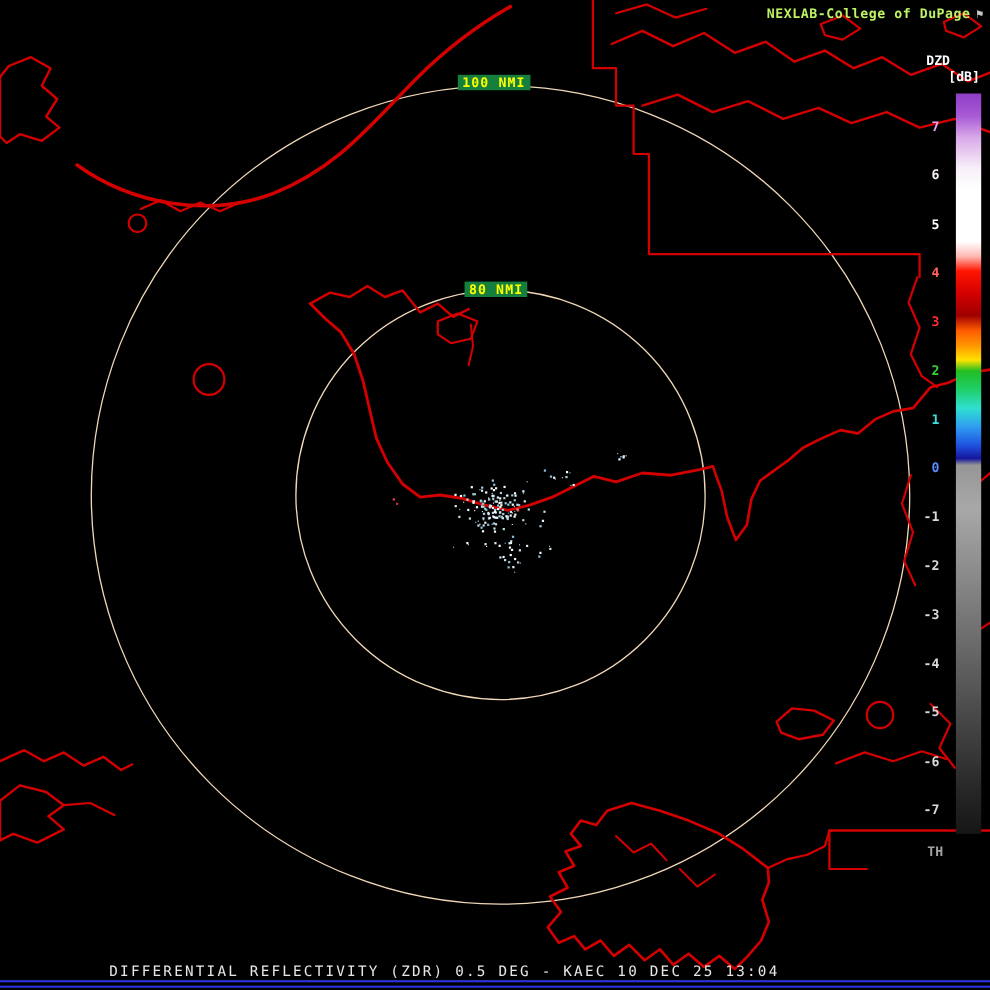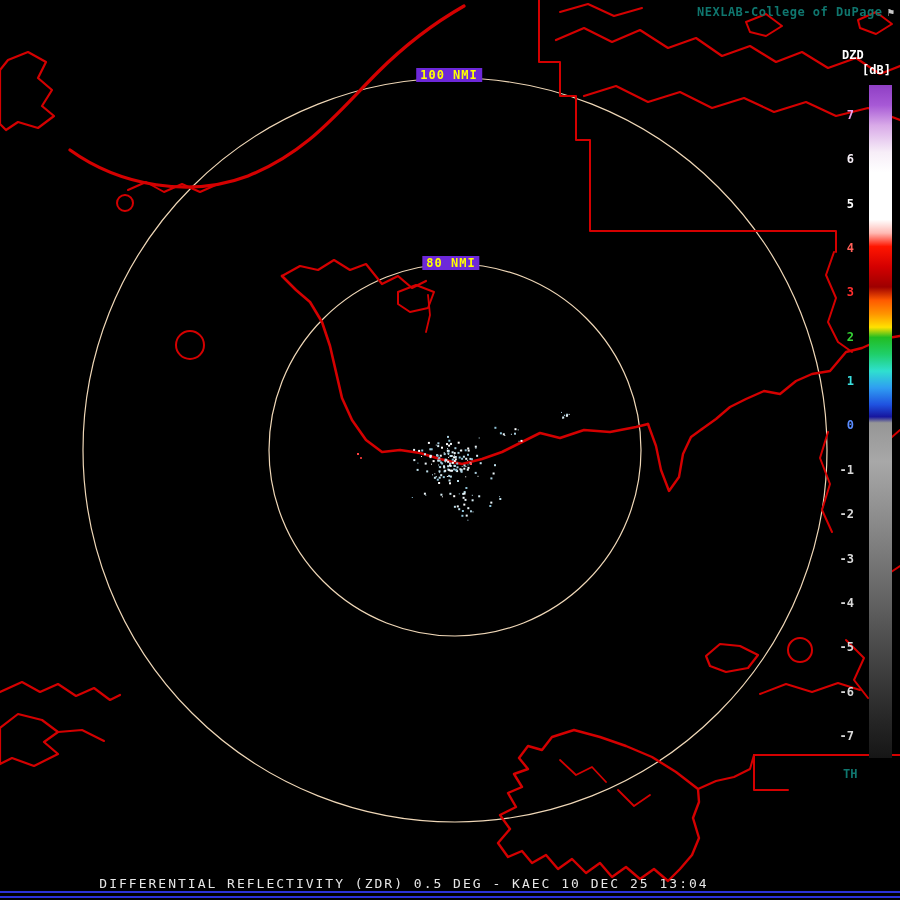--- a/index.html
+++ b/index.html
@@ -7,22 +7,22 @@
           font-family:"DejaVu Sans Mono","Liberation Mono",monospace;}
   svg.layer{position:absolute;top:0;left:0;}
   .brand{position:absolute;top:5px;right:6px;display:flex;align-items:center;gap:5px;}
   .brand-text{font-size:12px;font-weight:bold;letter-spacing:0.5px;}
   .logo-glyph{color:#c8c8c8;font-size:11px;}
   .cb-title{position:absolute;top:48px;left:842px;color:#fff;font-size:12px;font-weight:bold;}
   .cb-units{position:absolute;top:63px;left:834px;color:#fff;font-size:12px;font-weight:bold;margin-left:28px;}
   #colorbar{position:absolute;top:85px;left:869px;width:23px;height:673px;}
   #ticks{position:absolute;top:0;left:826px;width:32px;height:900px;}
   #ticks span{position:absolute;right:4px;font-size:12px;font-weight:bold;line-height:14px;}
-  .th-label{position:absolute;top:767px;left:843px;color:#0f766e;font-size:12px;font-weight:bold;}
-  .ring-label{position:absolute;transform:translate(-50%,-50%);background:#6d28d9;padding:0 4px;
+  .th-label{position:absolute;top:767px;left:843px;color:#a3a3a3;font-size:12px;font-weight:bold;}
+  .ring-label{position:absolute;transform:translate(-50%,-50%);background:#15803d;padding:0 4px;
               font-size:12px;font-weight:bold;letter-spacing:1px;white-space:nowrap;}
   #ring-label-100{left:449px;top:75px;}
   #ring-label-50{left:451px;top:263px;}
   .statusbar{position:absolute;top:876px;left:0;width:808px;text-align:center;color:#e6e6e6;
              font-size:13px;letter-spacing:2px;white-space:nowrap;}
   .bottom-line{position:absolute;left:0;width:900px;height:2px;}
   #bline1{top:891px;} #bline2{top:896px;}
 </style>
 </head>
 <body>
@@ -258,21 +258,21 @@
       <rect x="520.5" y="439.9" width="2" height="2" fill="#ffffff"></rect>
       <rect x="517.7" y="429.4" width="1" height="1" fill="#bfe0ec"></rect>
       <rect x="502.8" y="433.3" width="2" height="2" fill="#eef7fb"></rect>
       <rect x="494.4" y="426.8" width="2" height="2" fill="#8fc3d8"></rect>
       <rect x="357" y="453" width="2" height="2" fill="#ff4040"></rect>
       <rect x="360" y="457" width="2" height="2" fill="#d03030"></rect>
       <rect x="470" y="463" width="2" height="2" fill="#ff5050"></rect>
     </svg>
 
   <div class="brand">
-    <span class="brand-text" style="color: #0f766e; padding-left: 48px;">NEXLAB-College of DuPage</span>
+    <span class="brand-text" style="color: #bef264; padding-left: 48px;">NEXLAB-College of DuPage</span>
     <span class="logo-glyph">⚑</span>
   </div>
 
   <div class="cb-title">DZD</div>
   <div class="cb-units">[dB]</div>
   <div id="colorbar" style="background: linear-gradient(rgb(143, 63, 196) 0%, rgb(167, 89, 214) 3%, rgb(217, 170, 232) 6%, rgb(247, 238, 248) 10%, rgb(255, 255, 255) 13%, rgb(255, 255, 255) 20%, rgb(255, 185, 179) 22%, rgb(255, 21, 0) 24%, rgb(212, 0, 0) 27%, rgb(158, 0, 0) 30%, rgb(255, 90, 0) 32%, rgb(255, 148, 0) 34%, rgb(255, 225, 0) 36%, rgb(34, 189, 34) 37.5%, rgb(31, 207, 106) 40%, rgb(47, 224, 207) 42.5%, rgb(47, 158, 242) 45%, rgb(31, 82, 224) 47.5%, rgb(22, 22, 158) 49.3%, rgb(150, 150, 150) 50.2%, rgb(168, 168, 168) 56%, rgb(138, 138, 138) 65%, rgb(104, 104, 104) 75%, rgb(69, 69, 69) 85%, rgb(36, 36, 36) 95%, rgb(22, 22, 22) 100%);"></div>
   <div id="ticks">
       <span style="top: 108px; color: rgb(234, 160, 234);">7</span>
       <span style="top: 152.35px; color: rgb(246, 238, 246);">6</span>
       <span style="top: 196.7px; color: rgb(255, 255, 255);">5</span>

